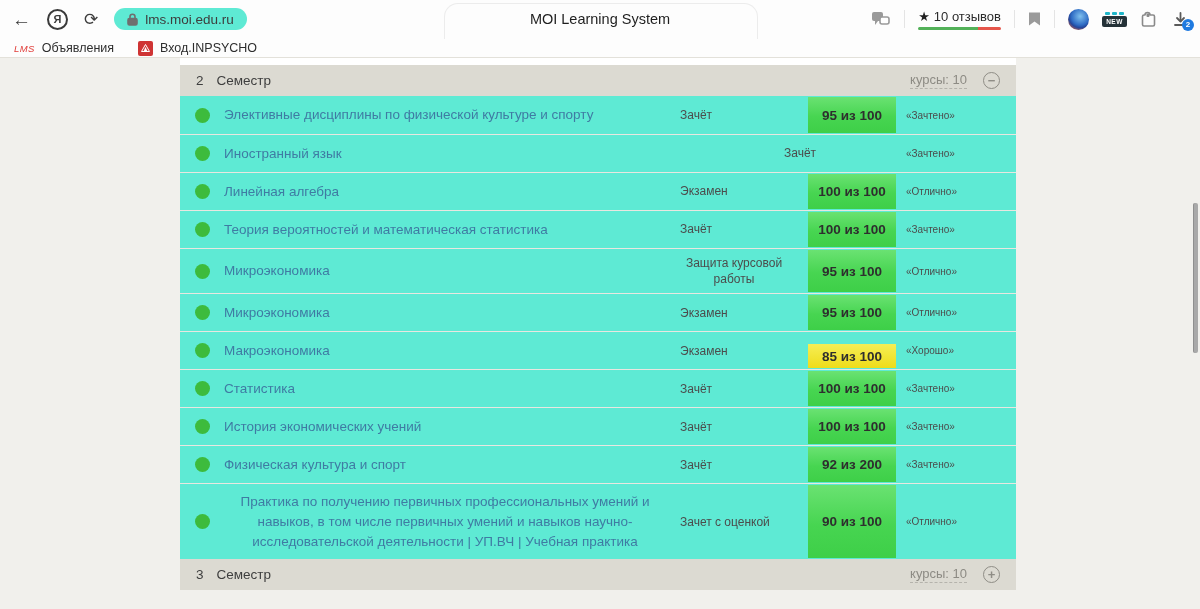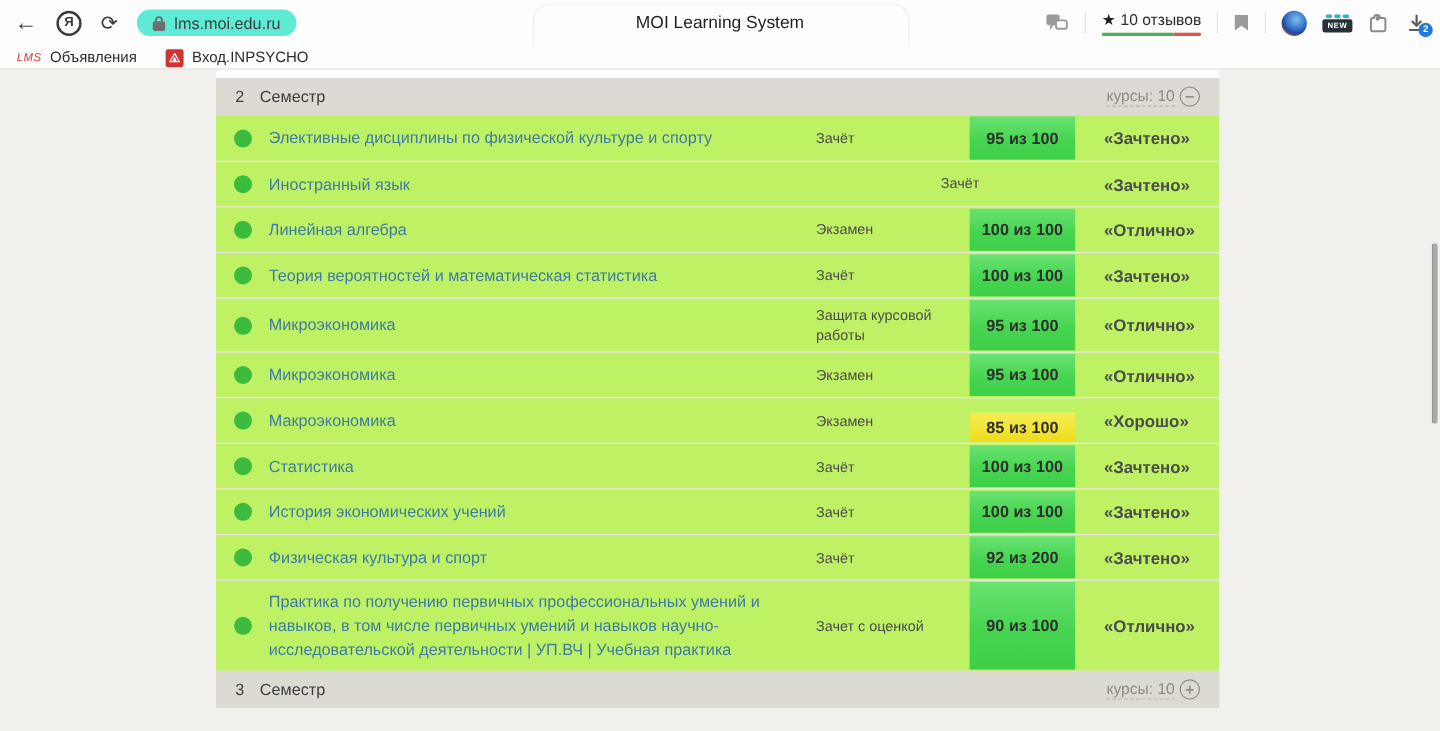--- a/index.html
+++ b/index.html
@@ -48,44 +48,44 @@
   .inpsycho-logo { width: 15px; height: 15px; background: #cf3434; border-radius: 2px;
                    display: flex; align-items: center; justify-content: center; }
 
   
   .page { position: relative; height: 551px; overflow: hidden; }
   .content { position: absolute; left: 180px; top: 0; width: 836px; }
   .top-strip { height: 7px; background: #ffffff; }
   .section-header { background: #dcdad2; height: 31px; display: flex; align-items: center;
                     padding: 0 16px; font-size: 13.5px; color: #3e3e3e; }
   .sec-title { display: flex; gap: 13px; }
-  .sec-right { margin-left: auto; display: flex; align-items: center; gap: 4px; }
+  .sec-right { margin-left: auto; display: flex; align-items: center; gap: 16px; }
   .courses-label { font-size: 13px; color: #8d8b84; border-bottom: 1px dashed #b5b3ac;
                    padding-bottom: 1px; cursor: pointer; }
   .toggle-circle { width: 17px; height: 17px; border: 1.5px solid #8f8d86; border-radius: 50%;
                    color: #8f8d86; display: flex; align-items: center; justify-content: center;
                    font-size: 13px; line-height: 0; cursor: pointer; font-weight: bold; }
 
-  .course-row { background: #bef264; display: flex; align-items: stretch;
-                border-top: 1px solid #e9e7e0; min-height: 38px; }
+  .course-row { background: #5eead4; display: flex; align-items: stretch;
+                border-top: 1px solid #e9e7e0; min-height: 38px; text-align: center; }
   .course-row:first-child { border-top: none; }
   .cell-dot { width: 44px; display: flex; align-items: center; justify-content: center; flex: none; }
   .dot { width: 15px; height: 15px; border-radius: 50%; background: #3dbb3d; }
   .cell-name { flex: 1; display: flex; align-items: center; padding: 8px 14px 8px 0; }
   .course-link { color: #3f7ba3; font-size: 13.5px; line-height: 1.45; text-decoration: none; cursor: pointer; }
   .cell-exam { width: 112px; flex: none; display: flex; align-items: center;
                font-size: 12px; color: #4c4c4c; line-height: 1.35; padding: 6px 4px 6px 0; }
   .cell-score { width: 104px; flex: none; display: flex; padding-left: 16px; }
   .score-badge { flex: 1; margin: 1px 0; display: flex; align-items: center; justify-content: center;
                  font-size: 13.5px; font-weight: bold; color: #2e2e2e; }
   .badge-green  { background: linear-gradient(180deg, #6ae272 0%, #47d551 55%, #3ecf48 100%); }
   .badge-gray   { background: linear-gradient(180deg, #ededec 0%, #d3d2d0 100%); }
   .badge-yellow { background: linear-gradient(180deg, #f6ee55 0%, #eedc1a 100%); margin-top: 12px; }
   .cell-grade { width: 120px; flex: none; display: flex; align-items: center;
-                padding-left: 24px; font-size: 14px; color: #4c4c4c; font-weight: bold; }
+                padding-left: 10px; font-size: 10px; color: #4c4c4c; }
 
   .scroll-thumb { position: absolute; right: 2px; top: 203px; width: 5px; height: 150px;
                   background: #a9a9a9; border-left: 1px solid #8f8f8f; border-radius: 2px; cursor: pointer; }
 
   svg.stroke-ico { stroke: #8a8a8a; fill: none; stroke-width: 1.6; stroke-linecap: round; stroke-linejoin: round; }
 </style>
 </head>
 <body>
 
 <div class="chrome">

